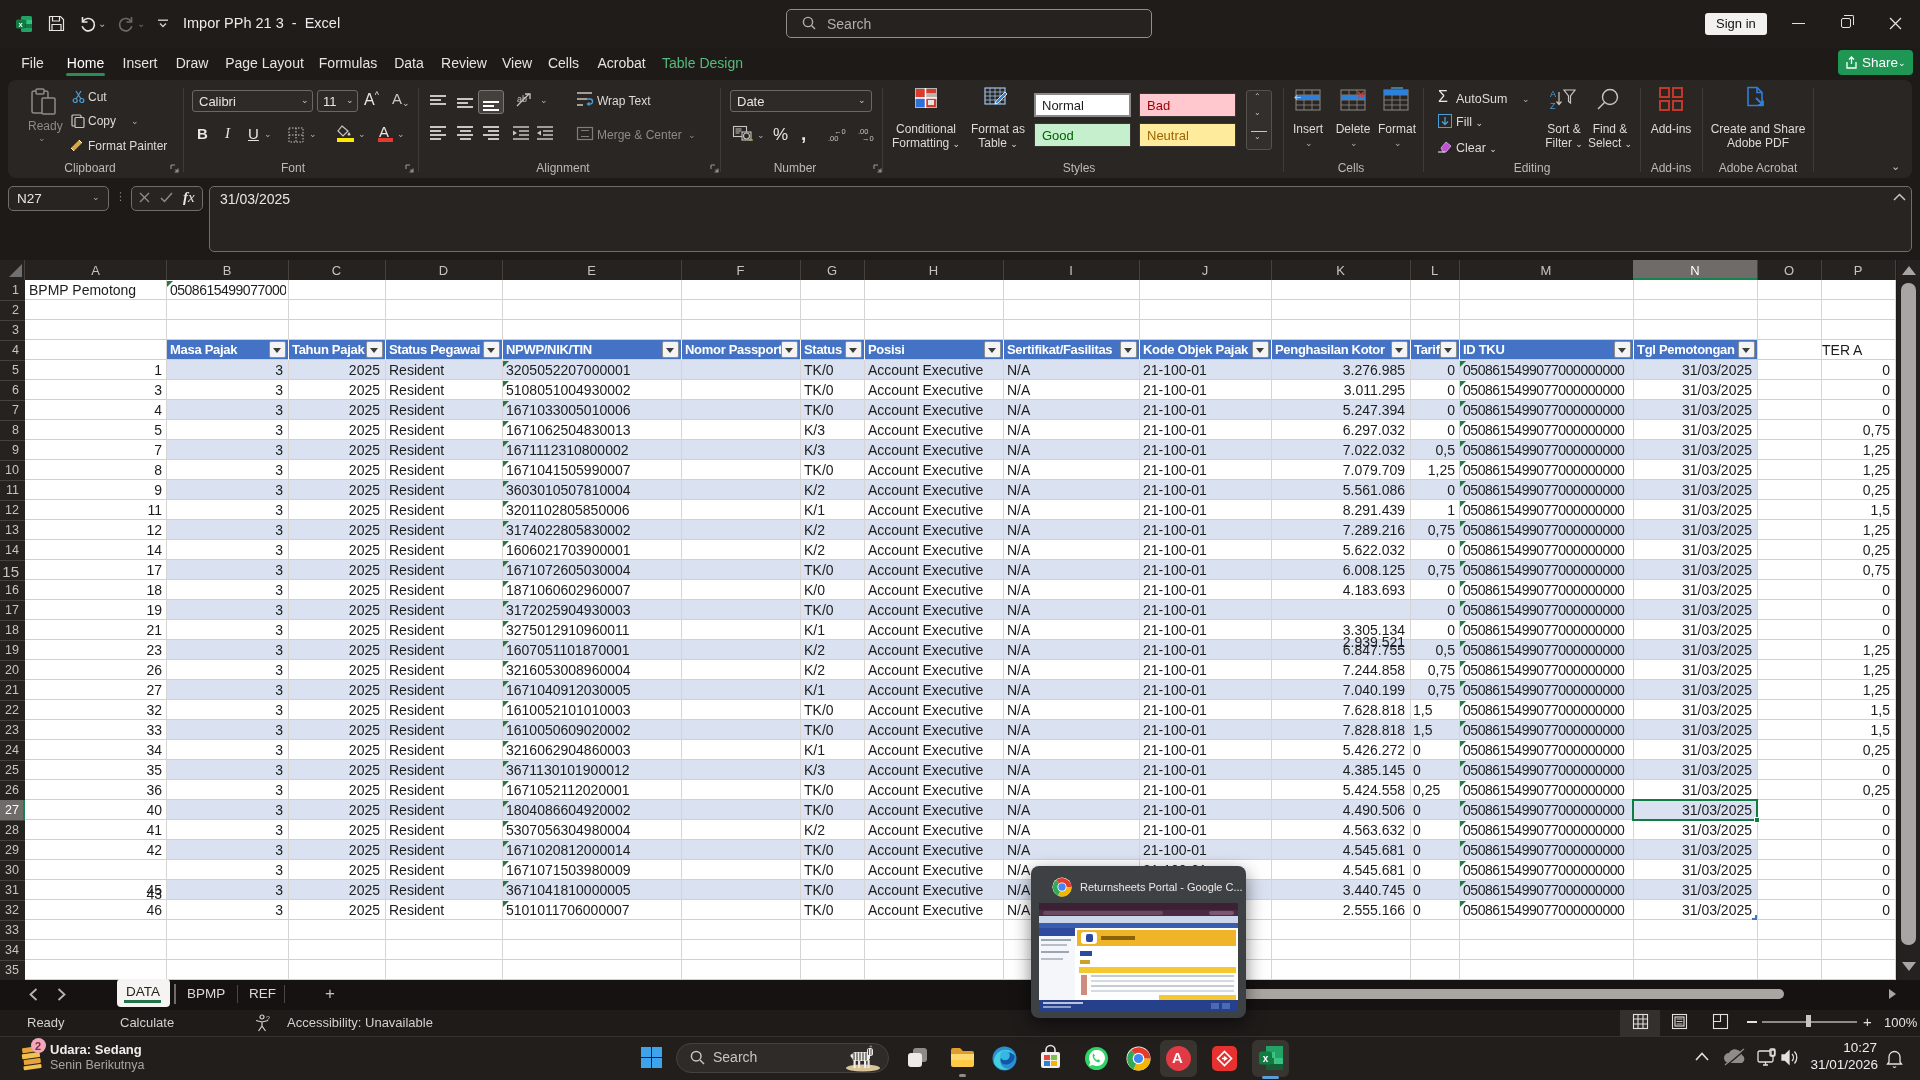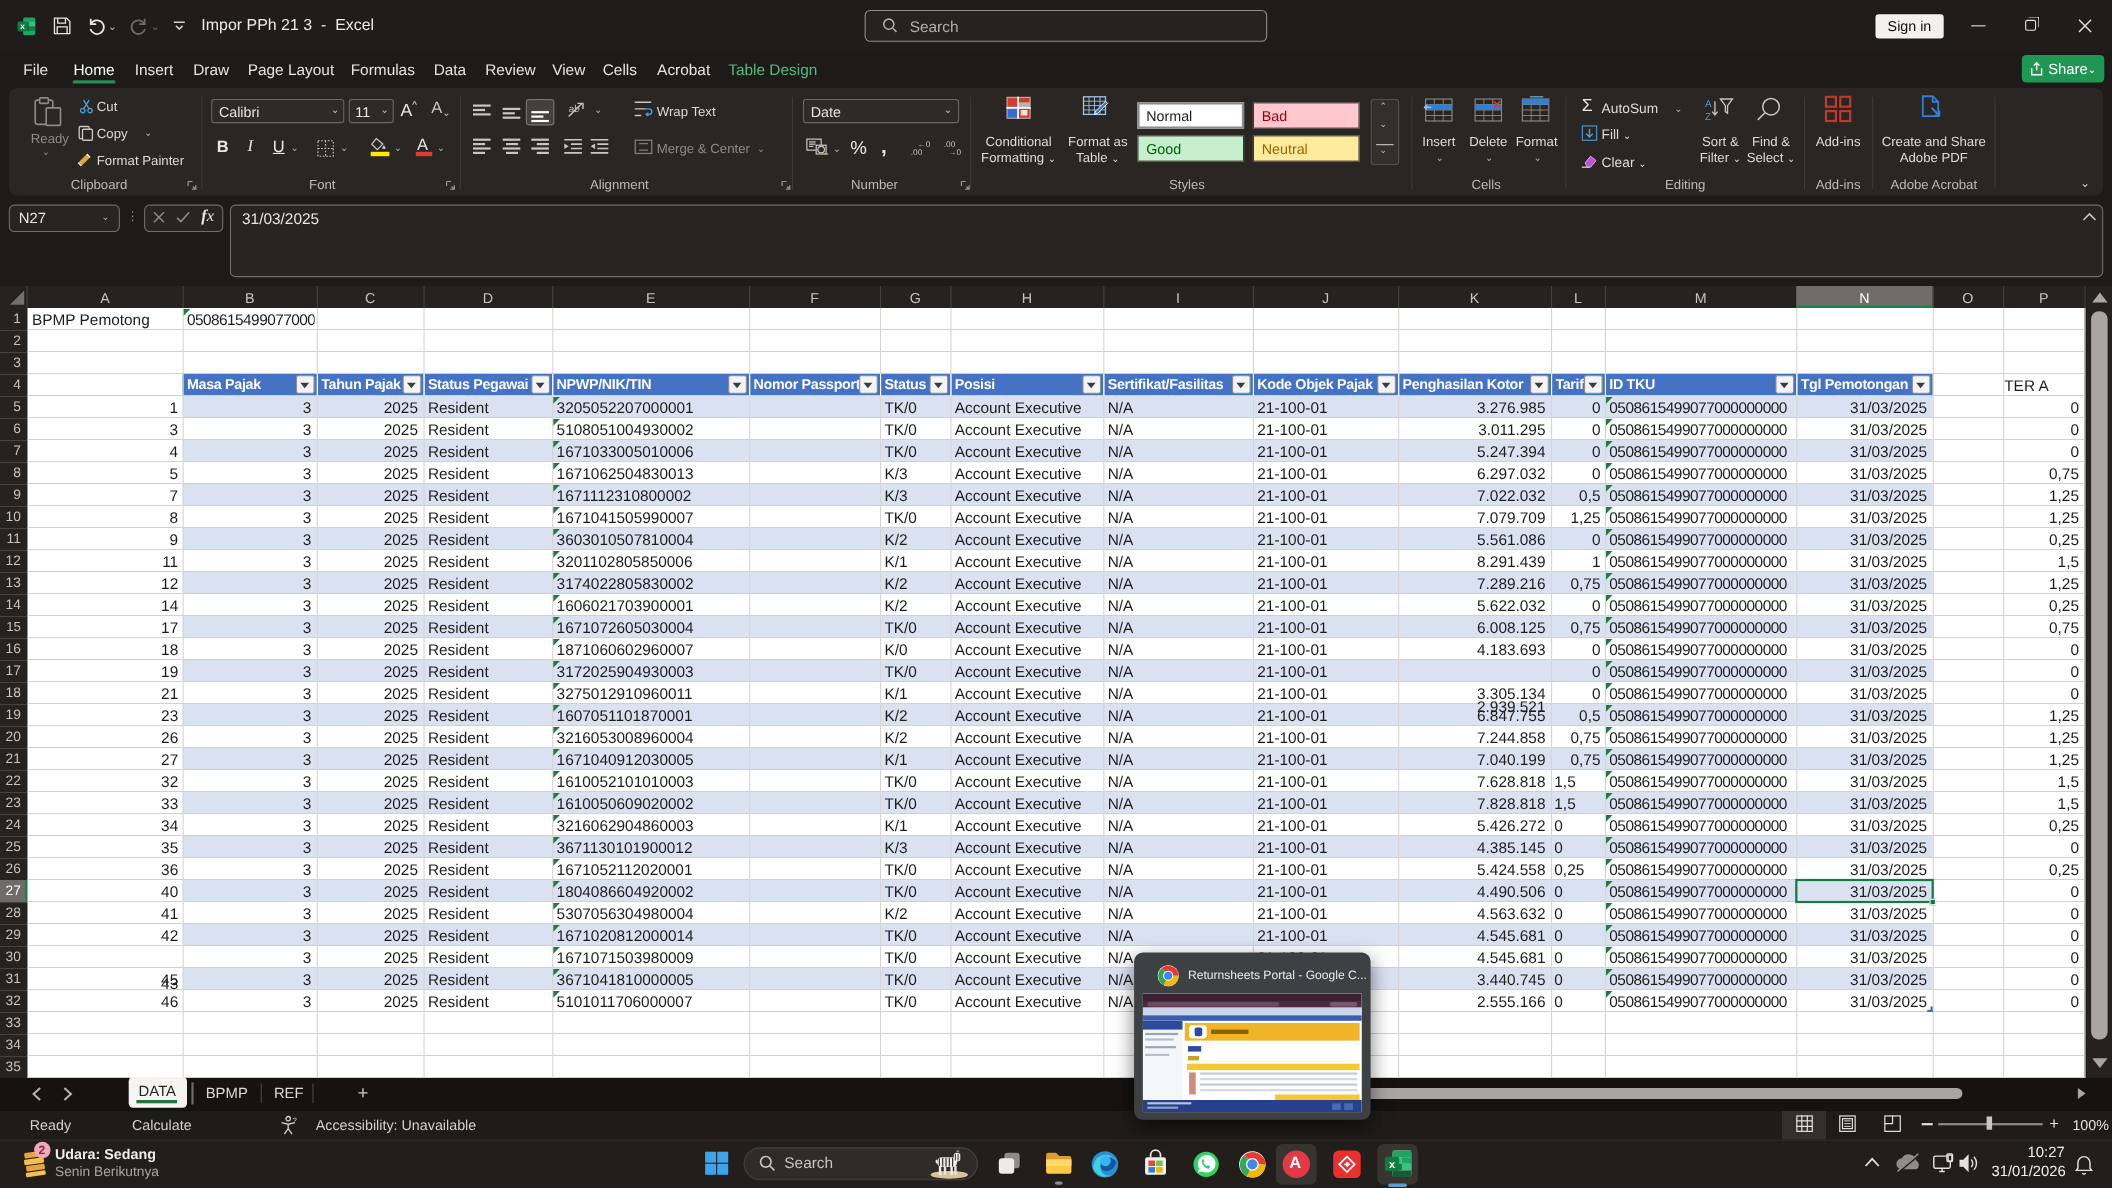--- a/index.html
+++ b/index.html
@@ -409,21 +409,21 @@
 <div class="tx" style="left:19px;top:463px;transform:translateX(-100%);font-size:12.5px;color:#c6c3c0">10</div>
 <div class="ab" style="left:0;top:479.5px;width:25px;height:1px;background:#454240"></div>
 <div class="tx" style="left:19px;top:483px;transform:translateX(-100%);font-size:12.5px;color:#c6c3c0">11</div>
 <div class="ab" style="left:0;top:499.5px;width:25px;height:1px;background:#454240"></div>
 <div class="tx" style="left:19px;top:503px;transform:translateX(-100%);font-size:12.5px;color:#c6c3c0">12</div>
 <div class="ab" style="left:0;top:519.5px;width:25px;height:1px;background:#454240"></div>
 <div class="tx" style="left:19px;top:523px;transform:translateX(-100%);font-size:12.5px;color:#c6c3c0">13</div>
 <div class="ab" style="left:0;top:539.5px;width:25px;height:1px;background:#454240"></div>
 <div class="tx" style="left:19px;top:543px;transform:translateX(-100%);font-size:12.5px;color:#c6c3c0">14</div>
 <div class="ab" style="left:0;top:559.5px;width:25px;height:1px;background:#454240"></div>
-<div class="tx" style="left:19px;top:563px;transform:translateX(-100%);font-size:12px;color:#c6c3c0">15</div>
+<div class="tx" style="left:19px;top:563px;transform:translateX(-100%);font-size:15px;color:#c6c3c0">15</div>
 <div class="ab" style="left:0;top:579.5px;width:25px;height:1px;background:#454240"></div>
 <div class="tx" style="left:19px;top:583px;transform:translateX(-100%);font-size:12.5px;color:#c6c3c0">16</div>
 <div class="ab" style="left:0;top:599.5px;width:25px;height:1px;background:#454240"></div>
 <div class="tx" style="left:19px;top:603px;transform:translateX(-100%);font-size:12.5px;color:#c6c3c0">17</div>
 <div class="ab" style="left:0;top:619.5px;width:25px;height:1px;background:#454240"></div>
 <div class="tx" style="left:19px;top:623px;transform:translateX(-100%);font-size:12.5px;color:#c6c3c0">18</div>
 <div class="ab" style="left:0;top:639.5px;width:25px;height:1px;background:#454240"></div>
 <div class="tx" style="left:19px;top:643px;transform:translateX(-100%);font-size:12.5px;color:#c6c3c0">19</div>
 <div class="ab" style="left:0;top:659.5px;width:25px;height:1px;background:#454240"></div>
 <div class="tx" style="left:19px;top:663px;transform:translateX(-100%);font-size:12.5px;color:#c6c3c0">20</div>

